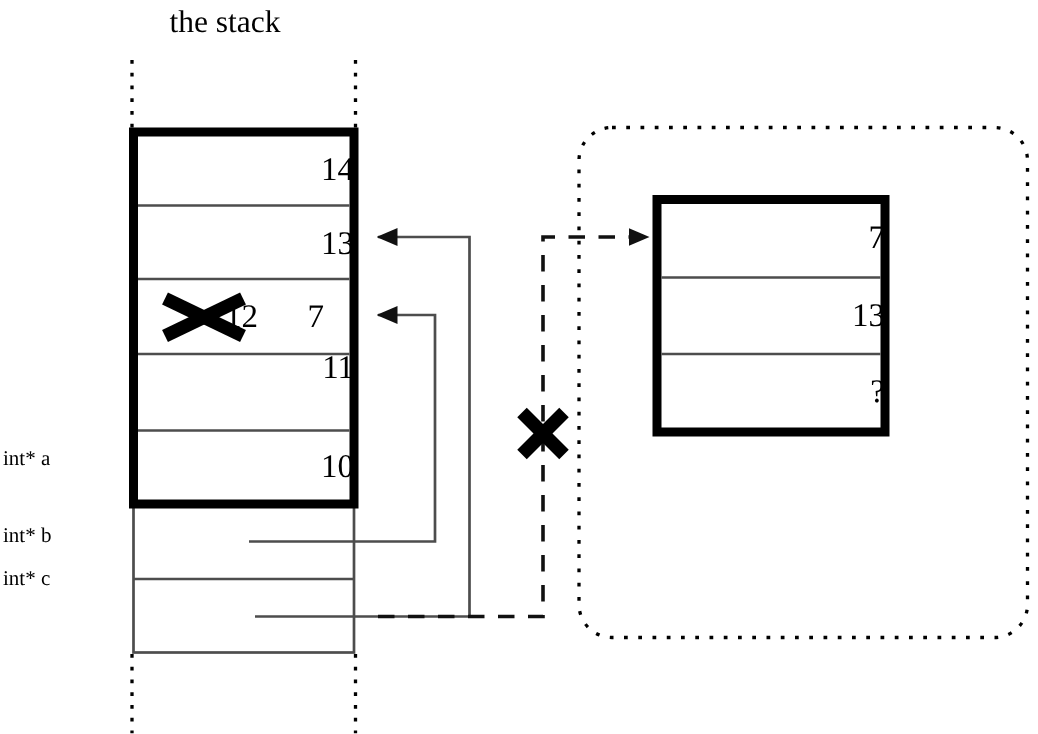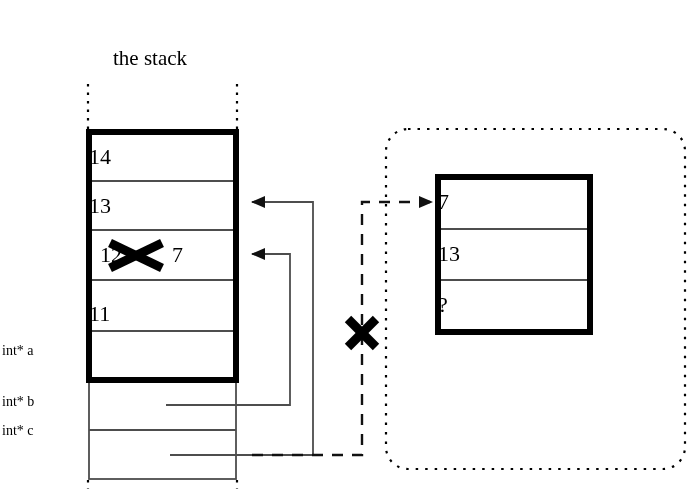--- a/index.html
+++ b/index.html
@@ -1,23 +1,23 @@
 <!DOCTYPE html>
 <html><head>
 <meta charset="utf-8">
 <style>
   html,body{margin:0;padding:0;background:#ffffff;}
   body{width:692px;height:489px;position:relative;overflow:hidden;
        font-family:"Liberation Serif","DejaVu Serif",serif;color:#000;}
-  #root{position:absolute;inset:0;margin-top:44px;}
+  #root{position:absolute;inset:0;}
   svg#canvas{position:absolute;left:0;top:0;width:692px;height:489px;}
 
   .lbl{position:absolute;white-space:nowrap;font-size:14px;line-height:1;}
   .title{font-size:21px;}
-  .cellval{position:absolute;font-size:22px;line-height:1;text-align:left;}
+  .cellval{position:absolute;font-size:22px;line-height:1;text-align:right;}
 </style>
 </head>
 <body>
 
 <div id="root">
 
   <svg id="canvas" viewBox="0 0 692 489">
     <defs>
       <marker id="ah" markerWidth="14" markerHeight="12" refX="13" refY="6" orient="auto" markerUnits="userSpaceOnUse">
         <path d="M0,0 L14,6 L0,12 z" fill="#111"></path>
@@ -79,21 +79,22 @@
       <line x1="162" y1="199" x2="110" y2="224" stroke="#000" stroke-width="9" stroke-linecap="butt"></line>
     </g>
   </svg>
 
   <div class="lbl title" style="left:113px;top:4px;">the stack</div>
 
   <div class="cellval" style="left:89px;top:102px;width:147px;">14</div>
   <div class="cellval" style="left:89px;top:151px;width:147px;">13</div>
   <div class="cellval" style="left:100px;top:200px;width:72px;">12</div>
   <div class="cellval" style="left:172px;top:200px;width:44px;">7</div>
-  <div class="cellval" style="left:89px;top:259px;width:147px;">11</div>
+  <div class="cellval" style="left:89px;top:234px;width:147px;">11</div>
+  <div class="cellval" style="left:89px;top:300px;width:147px;">10</div>
 
   <div class="lbl" style="left:2px;top:300px;">int* a</div>
   <div class="lbl" style="left:2px;top:351px;text-align:center;">int* b</div>
   <div class="lbl" style="left:2px;top:380px;">int* c</div>
 
   <div class="cellval" style="left:438px;top:147px;width:152px;">7</div>
   <div class="cellval" style="left:438px;top:199px;width:152px;">13</div>
   <div class="cellval" style="left:438px;top:250px;width:152px;">?</div>
 
 </div>

